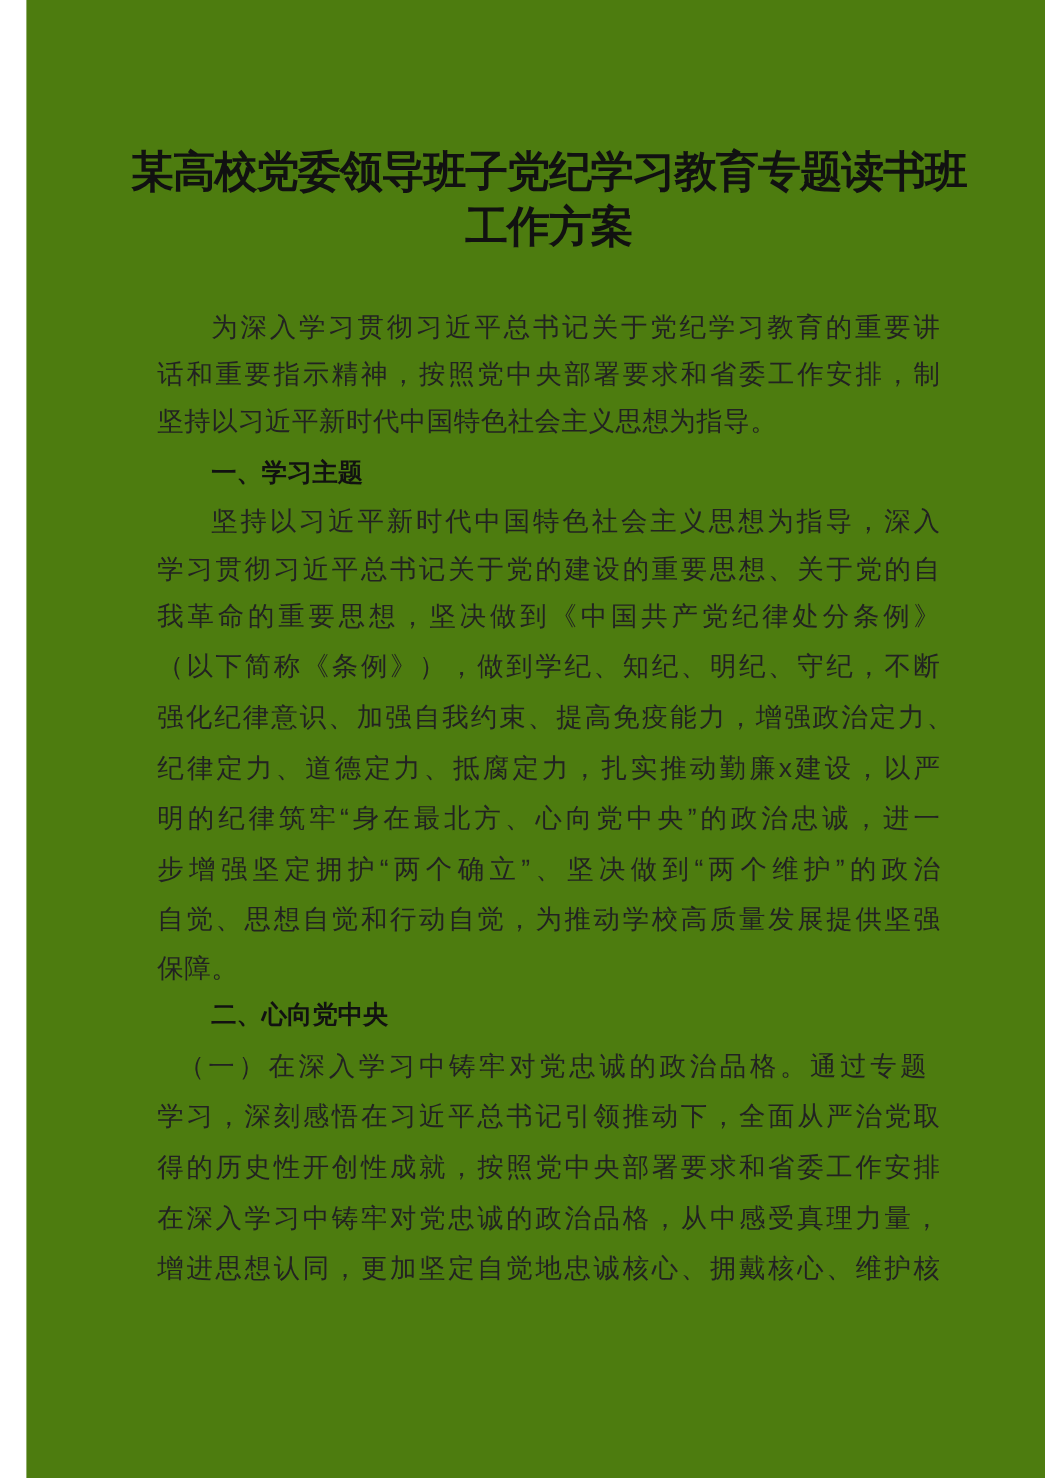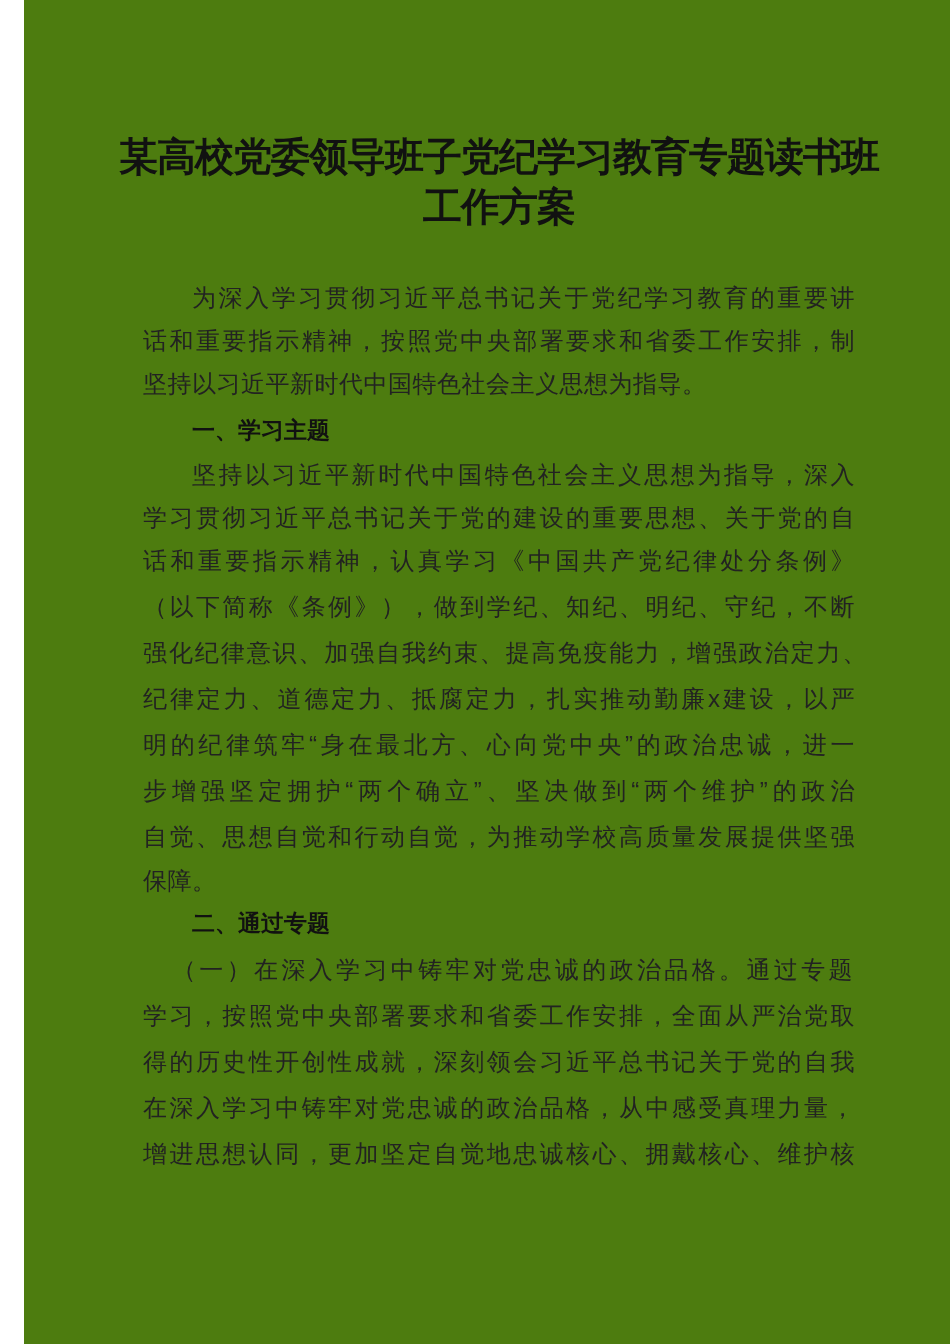--- a/index.html
+++ b/index.html
@@ -15,21 +15,21 @@
     position: absolute; left: 119px; width: 712px;
     font-family: Liberation Sans, sans-serif;
     font-size: 24px; color: #222; line-height: 30px; height: 30px;
     white-space: nowrap; text-align: justify; text-align-last: justify;
     letter-spacing: 0.5px;
   }
   .line.last { text-align-last: left; }
   .line.indent { left: 168px; width: 663px; }
   .heading {
     position: absolute; left: 168px;
-    font-family: Liberation Sans, sans-serif;
+    font-family: Liberation Serif, serif;
     font-weight: bold; font-size: 23px; color: #111; line-height: 30px;
   }
 </style>
 </head>
 <body>
 
 <div class="page">
 
   <div class="title" style="top:133px">某高校党委领导班子党纪学习教育专题读书班</div>
   <div class="title" style="top:183px">工作方案</div>
@@ -38,33 +38,33 @@
     <div class="line indent" style="top:283px">为深入学习贯彻习近平总书记关于党纪学习教育的重要讲</div>
     <div class="line" style="top:326px">话和重要指示精神，按照党中央部署要求和省委工作安排，制</div>
     <div class="line last" style="top:369px">坚持以习近平新时代中国特色社会主义思想为指导。</div>
   </div>
 
   <div class="heading" style="top:415px">一、学习主题</div>
 
   <div>
     <div class="line indent" style="top:460px">坚持以习近平新时代中国特色社会主义思想为指导，深入</div>
     <div class="line" style="top:503px">学习贯彻习近平总书记关于党的建设的重要思想、关于党的自</div>
-    <div class="line" style="top:546px">话和重要指示精神，认真学习《中国共产党纪律处分条例》</div>
+    <div class="line" style="top:546px">我革命的重要思想，坚决做到《中国共产党纪律处分条例》</div>
     <div class="line" style="top:592px">（以下简称《条例》），做到学纪、知纪、明纪、守纪，不断</div>
     <div class="line" style="top:638px; width:724px">强化纪律意识、加强自我约束、提高免疫能力，增强政治定力、</div>
     <div class="line" style="top:684px">纪律定力、道德定力、抵腐定力，扎实推动勤廉x建设，以严</div>
     <div class="line" style="top:730px">明的纪律筑牢“身在最北方、心向党中央”的政治忠诚，进一</div>
     <div class="line" style="top:776px">步增强坚定拥护“两个确立”、坚决做到“两个维护”的政治</div>
     <div class="line" style="top:822px">自觉、思想自觉和行动自觉，为推动学校高质量发展提供坚强</div>
     <div class="line last" style="top:866px">保障。</div>
   </div>
 
-  <div class="heading" style="top:908px">二、通过专题</div>
+  <div class="heading" style="top:908px">二、心向党中央</div>
 
   <div>
-    <div class="line indent" style="top:955px; left:148px; width:681px">（一）在深入学习中铸牢对党忠诚的政治品格。通过专题</div>
-    <div class="line" style="top:1001px">学习，按照党中央部署要求和省委工作安排，全面从严治党取</div>
-    <div class="line" style="top:1047px">得的历史性开创性成就，深刻领会习近平总书记关于党的自我</div>
+    <div class="line indent" style="top:955px; left:138px; width:681px">（一）在深入学习中铸牢对党忠诚的政治品格。通过专题</div>
+    <div class="line" style="top:1001px">学习，深刻感悟在习近平总书记引领推动下，全面从严治党取</div>
+    <div class="line" style="top:1047px">得的历史性开创性成就，按照党中央部署要求和省委工作安排</div>
     <div class="line" style="top:1093px">在深入学习中铸牢对党忠诚的政治品格，从中感受真理力量，</div>
     <div class="line" style="top:1139px">增进思想认同，更加坚定自觉地忠诚核心、拥戴核心、维护核</div>
   </div>
 
 </div>
 
 </body></html>

